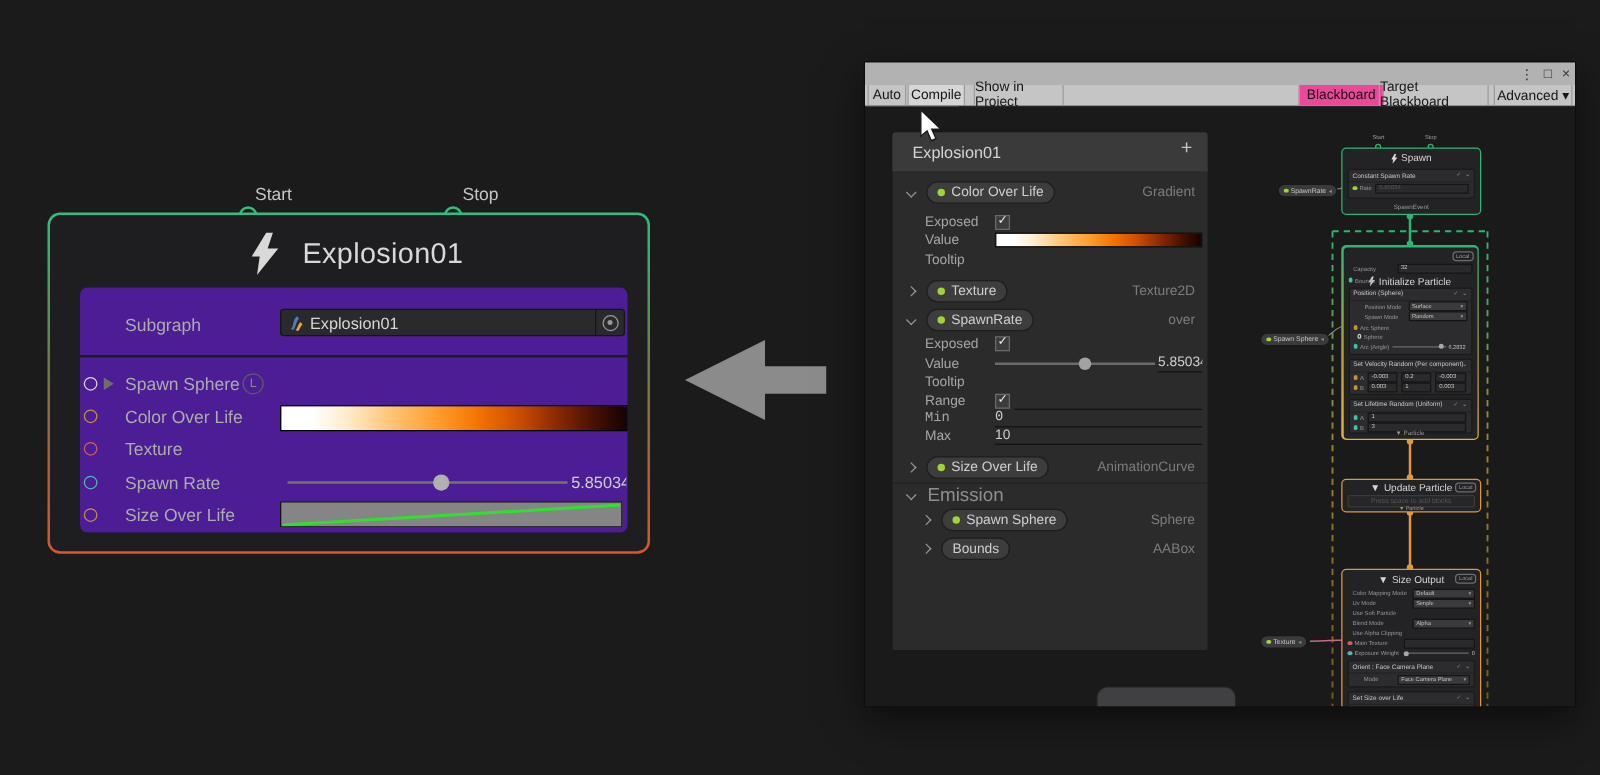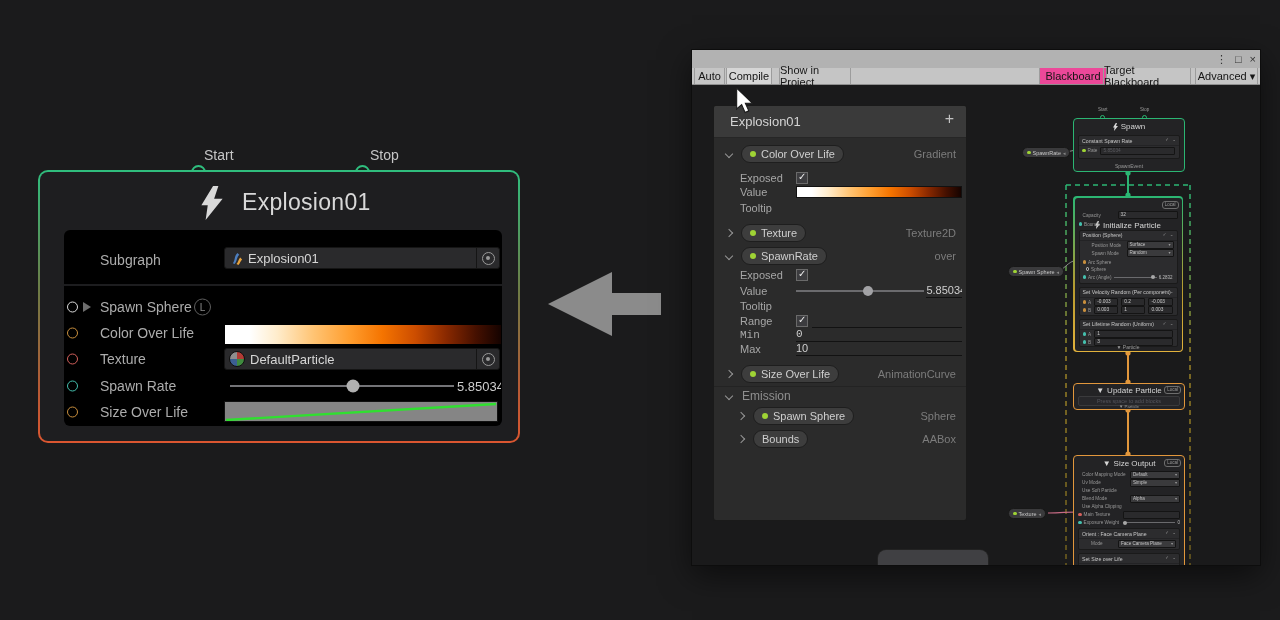--- a/index.html
+++ b/index.html
@@ -9,21 +9,21 @@
 
   
   .lnode{position:absolute;left:38px;top:170px;width:482px;height:273px;border-radius:10px;
          padding:2px;box-sizing:border-box;
          background:linear-gradient(180deg,#2FBE7E 0%,#6f7a45 45%,#b65a35 80%,#DB5630 100%);}
   .lnode-in{width:100%;height:100%;background:#1E1E20;border-radius:8px;position:relative;}
   .flow-label{position:absolute;font-size:14px;color:#C6C6C6;}
   .flow-port{position:absolute;width:11px;height:11px;border-radius:50%;border:2px solid #2FBE7E;background:#1B1B1C;}
   .lnode-title{position:absolute;left:202px;top:17px;font-size:23px;color:#D8D8D8;letter-spacing:0.3px;}
   .bolt-big{position:absolute;left:160px;top:14px;}
-  .lbox{position:absolute;left:24px;top:58px;width:438px;height:196px;background:#000000;border-radius:6px;}
+  .lbox{position:absolute;left:24px;top:58px;width:438px;height:196px;background:#4c1d95;border-radius:6px;}
   .lbox-div{position:absolute;left:0;right:0;top:54px;border-top:2px solid #1D1D1F;}
   .lrow{position:absolute;left:0;width:100%;height:26px;}
   .port{position:absolute;left:3px;top:50%;transform:translateY(-50%);width:9px;height:9px;border-radius:50%;
         border:1.7px solid #DCDCDC;background:transparent;}
   .p-orange{border-color:#C98F3D}.p-red{border-color:#D4605C}.p-teal{border-color:#45C0AE}
   .lrow-label{position:absolute;left:36px;top:50%;transform:translateY(-50%);font-size:14px;color:#ACACAC;}
   .tri{position:absolute;left:19px;top:50%;transform:translateY(-50%);width:0;height:0;
        border-left:8px solid #6E6E6E;border-top:5px solid transparent;border-bottom:5px solid transparent;}
   .lbadge{position:absolute;left:130px;top:50%;transform:translateY(-50%);width:15px;height:15px;border-radius:50%;
           border:1.5px solid #5E5E5E;color:#8A8A8A;font-size:10px;display:flex;align-items:center;justify-content:center;}
@@ -80,21 +80,21 @@
   .bbsub .sl{width:56px;font-size:11px;color:#A6A6A6;flex:none;}
   .cb{width:12px;height:12px;background:#3C3C3F;border:1px solid #6A6A6A;box-sizing:border-box;position:relative;}
   .cb::after{content:"✓";position:absolute;left:1px;top:-2px;font-size:10px;color:#ECECEC;}
   .bbgrad{width:166px;height:10px;border:1px solid #111;}
   .bbfield{width:166px;border-bottom:1px solid #121212;font-size:11px;color:#CFCFCF;height:13px;line-height:13px;}
   .bb-slider{position:relative;width:130px;height:2px;background:#6B6B6E;}
   .bb-handle{position:absolute;top:50%;transform:translate(-50%,-50%);width:10px;height:10px;border-radius:50%;background:#A2A2A5;}
   .bb-val{width:36px;margin-left:2px;border-bottom:1px solid #121212;font-size:11px;color:#CFCFCF;overflow:hidden;white-space:nowrap;height:13px;line-height:13px;}
   .bbline{border-bottom:1px solid #121212;flex:1;height:12px;margin-left:4px;}
   .bbdivider{position:absolute;left:0;right:0;border-top:1px solid #232323;}
-  .bbcat{font-size:12px;color:#8F8F8F;margin-left:10px;}
+  .bbcat{font-size:15px;color:#8F8F8F;margin-left:10px;}
 
   
   .mnode{position:absolute;background:#232325;border-radius:4px;box-sizing:border-box;}
   .b-green{border:1.5px solid #2BB673;}
   .b-orange{border:1.5px solid #E2973C;}
   .b-grad{padding:1.5px;background:linear-gradient(180deg,#2BB673 0%,#b99b2f 60%,#E2B23C 100%);border:none;}
   .b-grad>.mnin{background:#232325;border-radius:3px;width:100%;height:100%;position:relative;}
   .mtitle{position:absolute;left:0;right:0;display:flex;align-items:center;justify-content:center;gap:3px;
           font-size:8px;color:#D6D6D6;}
   .mbadge{position:absolute;right:3px;border:0.5px solid #6d6d6d;border-radius:3px;font-size:4.5px;color:#9a9a9a;
@@ -169,27 +169,20 @@
 
         <div class="lrow" style="top:90px;">
           <span class="port p-orange"></span>
           <span class="lrow-label">Color Over Life</span>
           <div class="grad" style="position:absolute;left:160px;top:4px;width:276px;height:19px;border:1px solid #000;"></div>
         </div>
 
         <div class="lrow" style="top:116px;">
           <span class="port p-red"></span>
           <span class="lrow-label">Texture</span>
-          <div class="lfield" style="top:2px;">
-            <span class="tex-icon"></span>
-            <span class="ftext">DefaultParticle</span>
-            <span class="picker">
-                <span class="picker-dot"></span>
-              </span>
-          </div>
         </div>
 
         <div class="lrow" style="top:143px;text-align:right;">
           <span class="port p-teal"></span>
           <span class="lrow-label">Spawn Rate</span>
           <div class="slider-track">
             <span class="slider-handle" style="left:123px;"></span>
           </div>
           <span class="slider-val">5.85034</span>
         </div>

